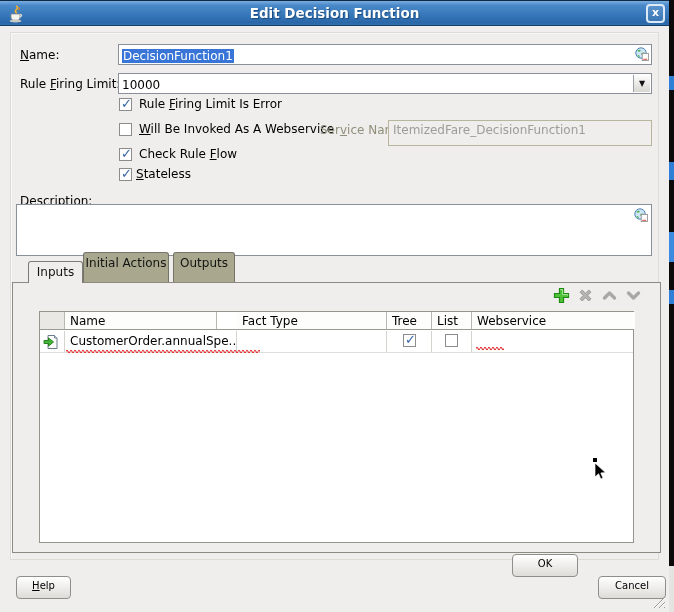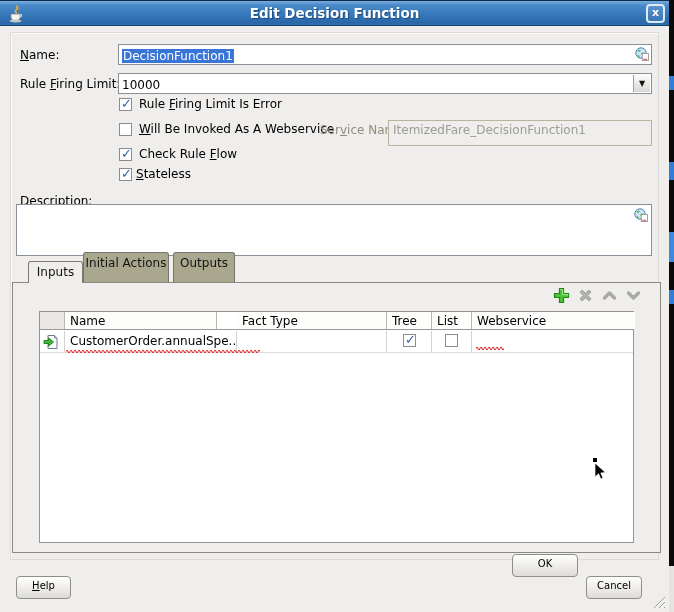--- a/index.html
+++ b/index.html
@@ -235,21 +235,21 @@
       </div>
     </div>
 
     <svg class="cursor" viewBox="0 0 16 22">
       <rect x="1" y="0" width="4" height="4" fill="#000"></rect>
       <path d="M3 5 L3 19 L6.6 15.8 L8.8 21 L11 20 L8.8 15 L13.5 14.6 z" fill="#000" stroke="#fff" stroke-width="0.7"></path>
     </svg>
 
     <div class="btn" style="left:16px;top:576px;width:55px"><u>H</u>elp</div>
     <div class="btn" style="left:512px;top:554px;width:66px">OK</div>
-    <div class="btn" style="left:586px;top:576px;width:56px">Cancel</div>
+    <div class="btn" style="left:598px;top:576px;width:68px">Cancel</div>
 
     <svg class="grip" viewBox="0 0 15 13">
       <path d="M14 1 L3 12 M14 6 L8 12 M14 11 L13 12" stroke="#9a9a94" stroke-width="1" fill="none"></path>
       <path d="M14 2 L4 12 M14 7 L9 12" stroke="#fdfdfc" stroke-width="1" fill="none"></path>
     </svg>
 
   </div>
 </div>
 
 </body></html>

